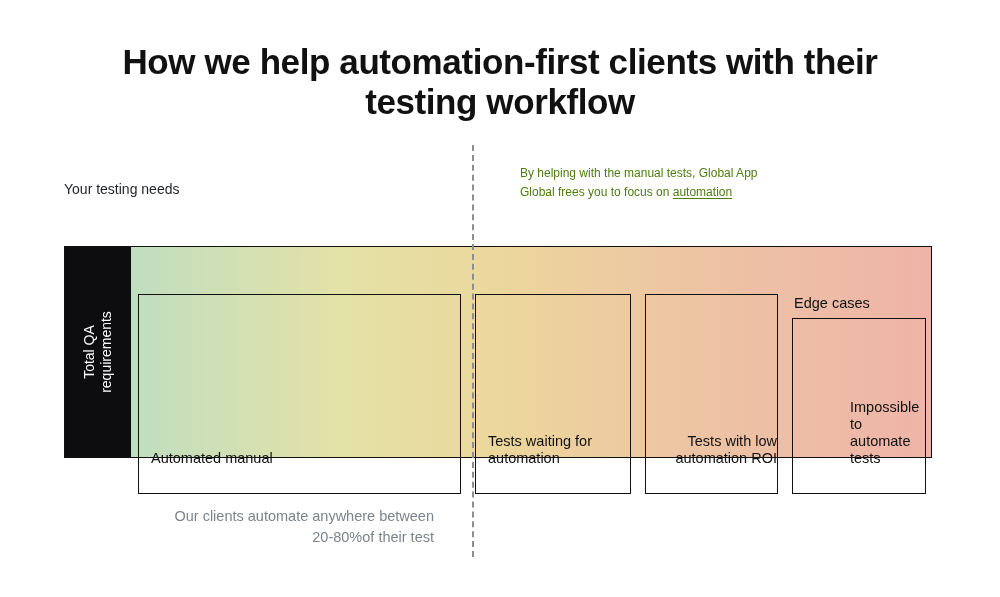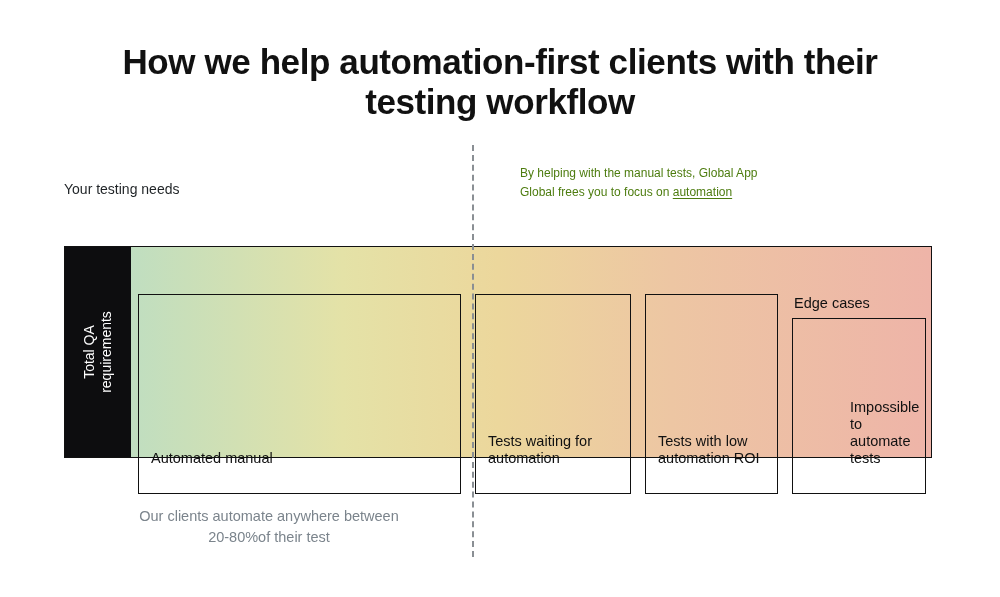--- a/index.html
+++ b/index.html
@@ -58,21 +58,21 @@
   .right-caption .ul {
     text-decoration: underline;
     text-underline-offset: 2px;
   }
 
   .bottom-caption {
     position: absolute;
     left: 104px;
     top: 506px;
     width: 330px;
-    text-align: center;
+    text-align: right;
     font-size: 14.5px;
     line-height: 21px;
     color: #7b848c;
   }
 
   
   .dashed-divider {
     position: absolute;
     left: 472px;
     top: 145px;
@@ -163,21 +163,21 @@
   .seg-label {
     font-size: 14.5px;
     line-height: 17px;
     color: #111111;
     padding: 0 0 26px 12px;
   }
 
   
   .seg-1 { flex: 0 0 337px; }
   .seg-2 { flex: 0 0 170px; }
-  .seg-3 { flex: 0 0 147px; }
+  .seg-3 { flex: 0 0 147px; text-align: right; }
   .seg-4 { flex: 0 0 148px; }
 </style>
 </head>
 <body>
 
 <div id="canvas">
 
   <div class="title">
     <span>How we help </span><span class="strong">automation-first</span><span> clients with their testing workflow</span>
   </div>

